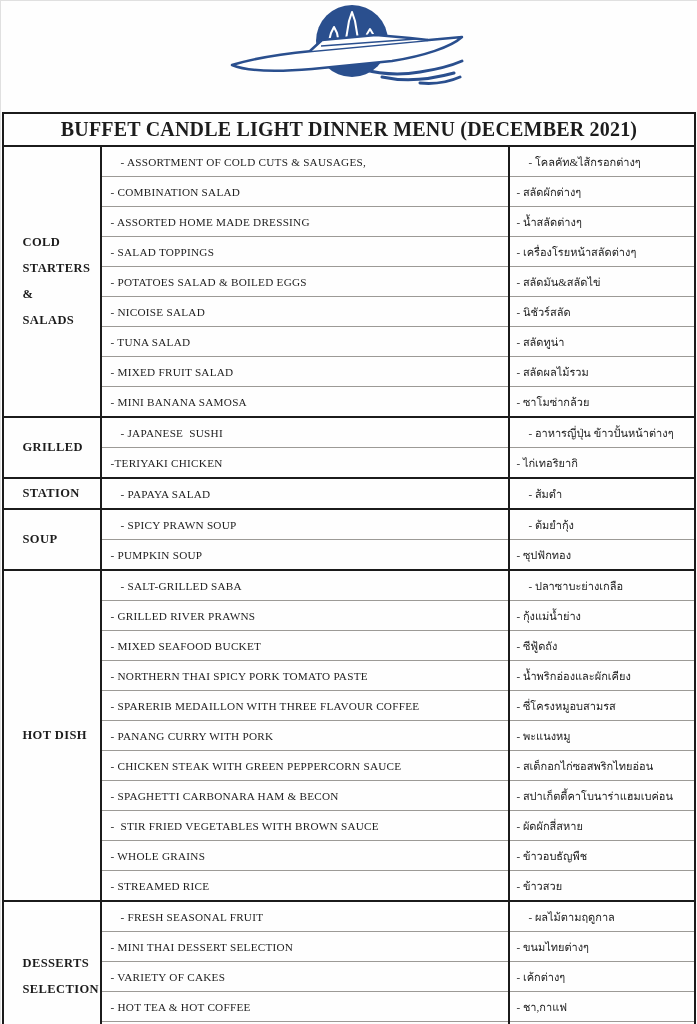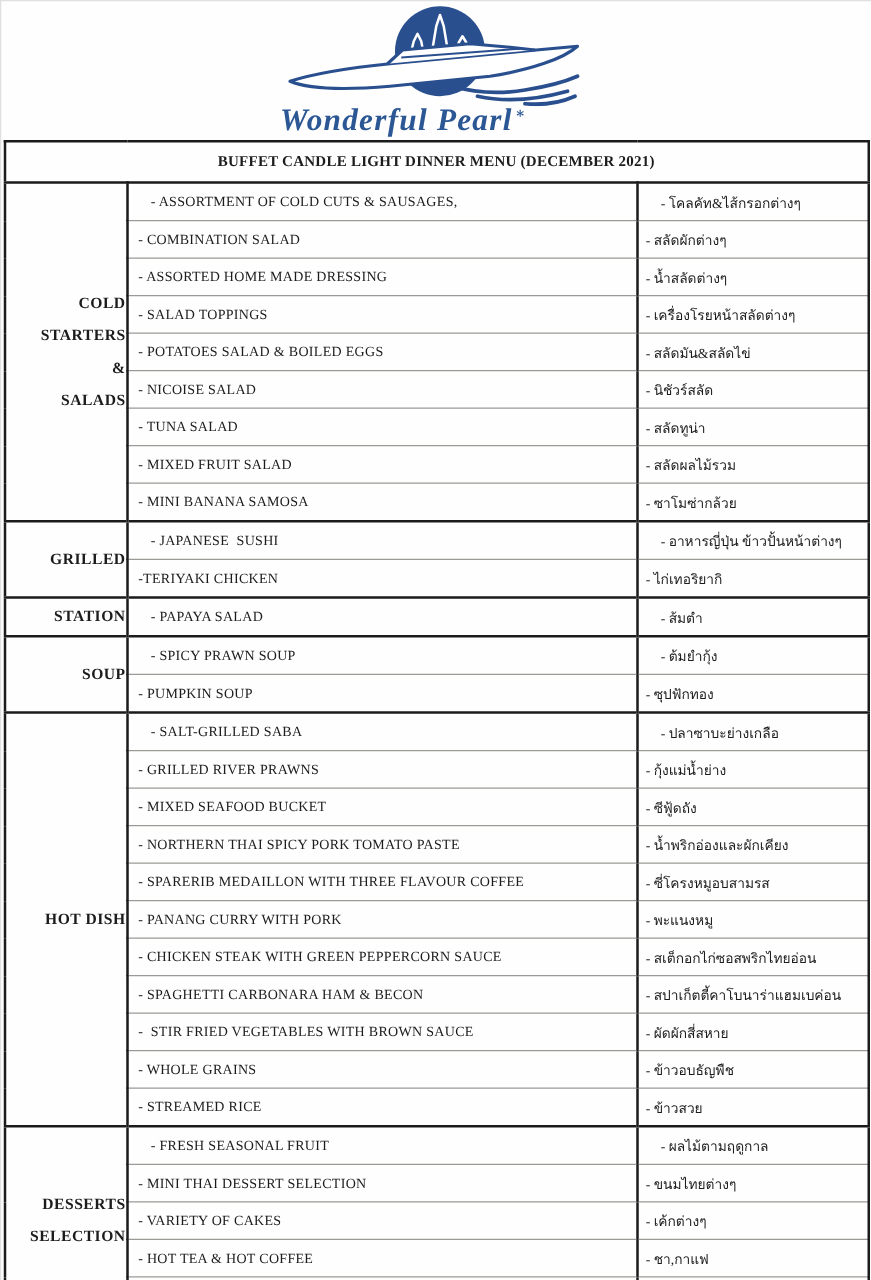--- a/index.html
+++ b/index.html
@@ -41,32 +41,32 @@
     border-bottom-width: 3px;
   }
   col.c-cat { width: 98px; }
   col.c-en  { width: 408px; }
   col.c-th  { width: 185px; }
   td { padding: 0; vertical-align: middle; }
   td.title-cell {
     height: 31px;
     text-align: center;
     font-weight: 700;
-    font-size: 12px;
+    font-size: 20px;
     letter-spacing: .2px;
     border-bottom: 2px solid #1b1b1b;
   }
   td.cat {
     border-right: 2px solid #1b1b1b;
     text-align: center;
     font-weight: 700;
     font-size: 12.5px;
     letter-spacing: .4px;
   }
-  .cat-lines { display: flex; flex-direction: column; gap: 11px; align-items: flex-end; }
+  .cat-lines { display: flex; flex-direction: column; gap: 11px; align-items: flex-start; }
   td.en {
     border-right: 2px solid #1b1b1b;
     font-size: 11.2px;
     letter-spacing: .25px;
     padding-left: 8px;
     white-space: pre;
     overflow: hidden;
   }
   td.th {
     font-size: 11px;
@@ -94,21 +94,20 @@
         </g>
         <path d="M8 62 C 30 55, 58 51, 88 48 L 205 37 L 238 34 C 227 44, 200 53, 168 58 L 88 66 C 52 69, 22 68, 8 62 Z" fill="#ffffff" stroke="#2a4f8e" stroke-width="2.5" stroke-linejoin="round"></path>
         <path d="M86 48 L 98 37 L 152 32 L 186 35 L 204 37" fill="#ffffff" stroke="#2a4f8e" stroke-width="2.5" stroke-linejoin="round"></path>
         <path d="M97 43 L 192 36" stroke="#2a4f8e" stroke-width="1.5" fill="none"></path>
         <g stroke="#2a4f8e" fill="none" stroke-width="3" stroke-linecap="round">
           <path d="M138 66 q 28 8 58 3 q 26 -4 42 -11"></path>
           <path d="M158 74 q 32 7 72 -4"></path>
           <path d="M196 80 q 22 2 40 -6"></path>
         </g>
       </svg>
-      <div class="brand-line"><span>Wonderful Pearl</span><span class="sparkle">∗</span></div>
     </div>
   </div>
 
   <table class="menu">
     <colgroup>
         <col class="c-cat">
         <col class="c-en">
         <col class="c-th">
       </colgroup>
     <tbody>

